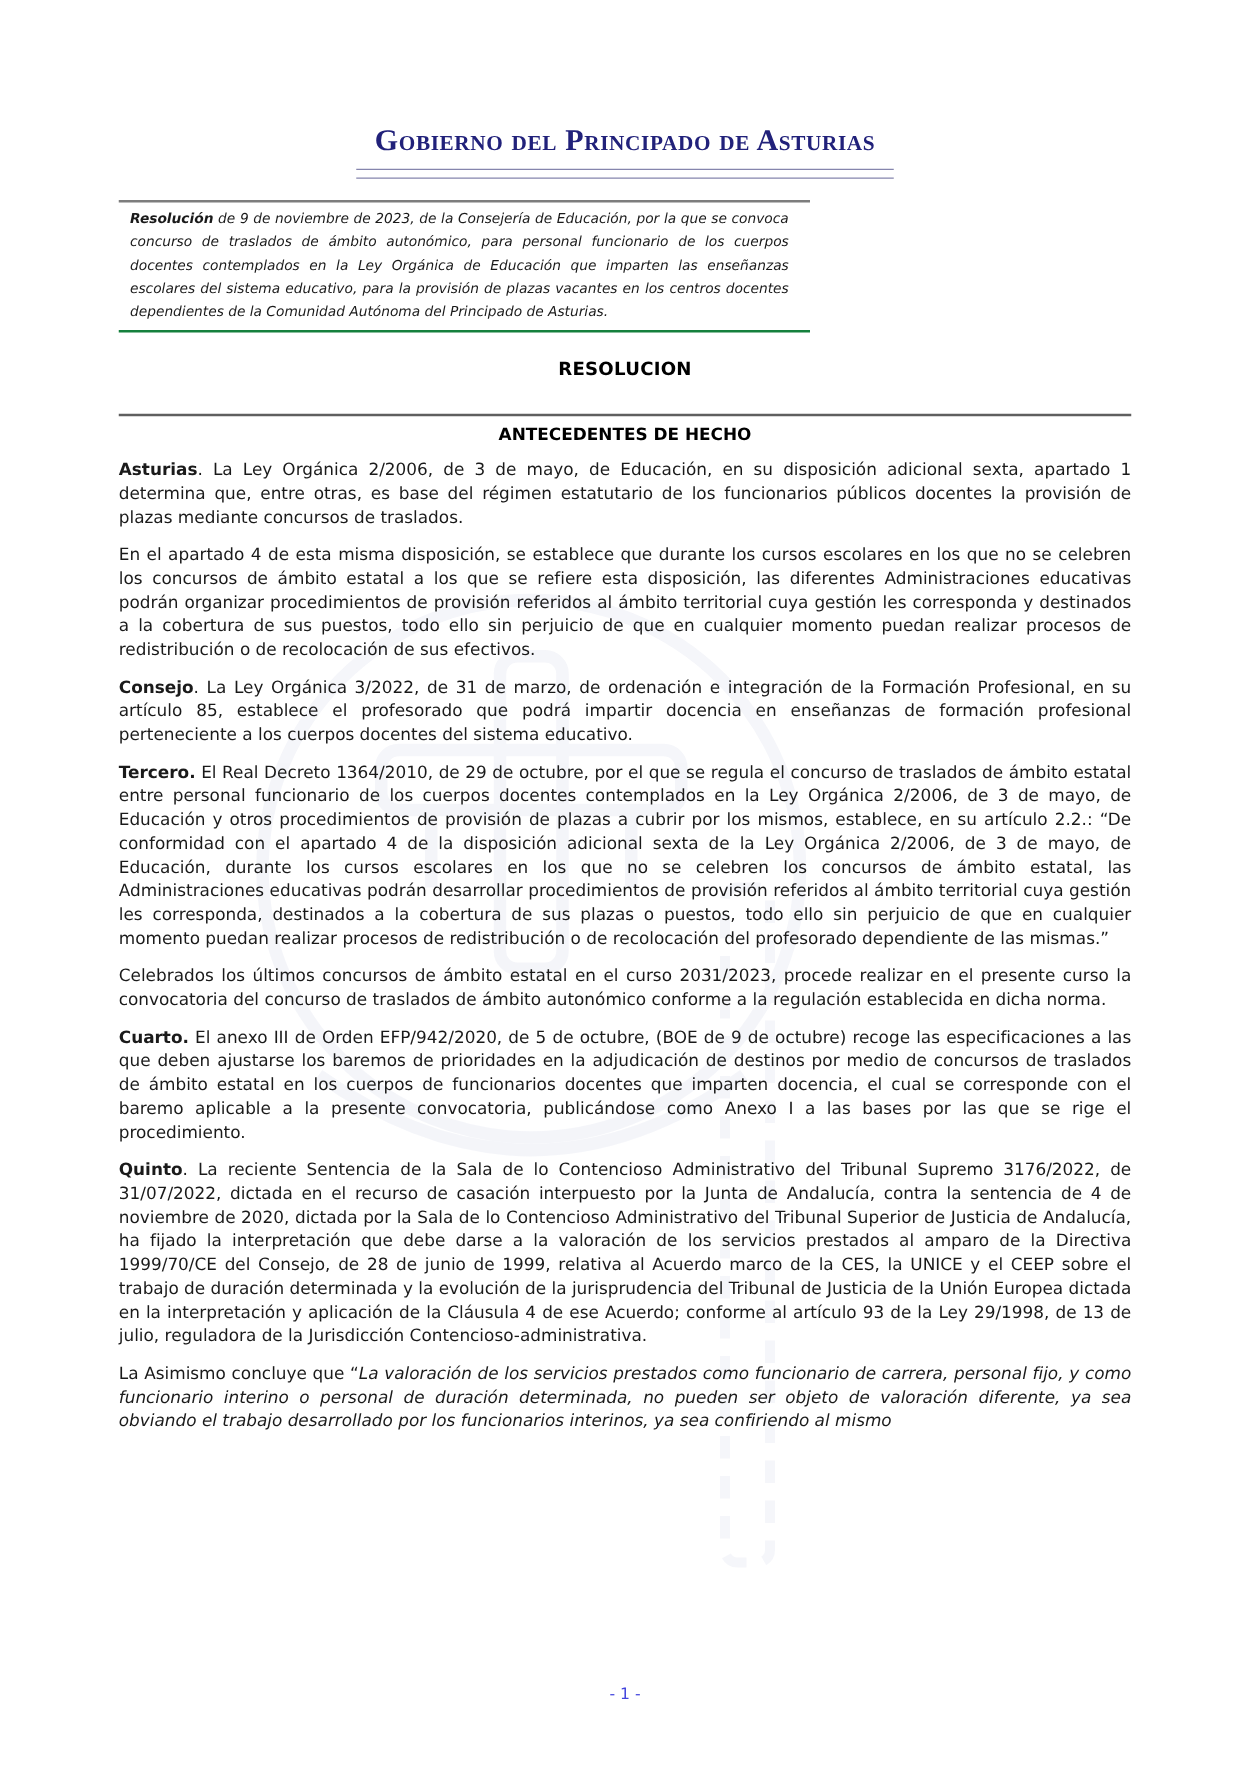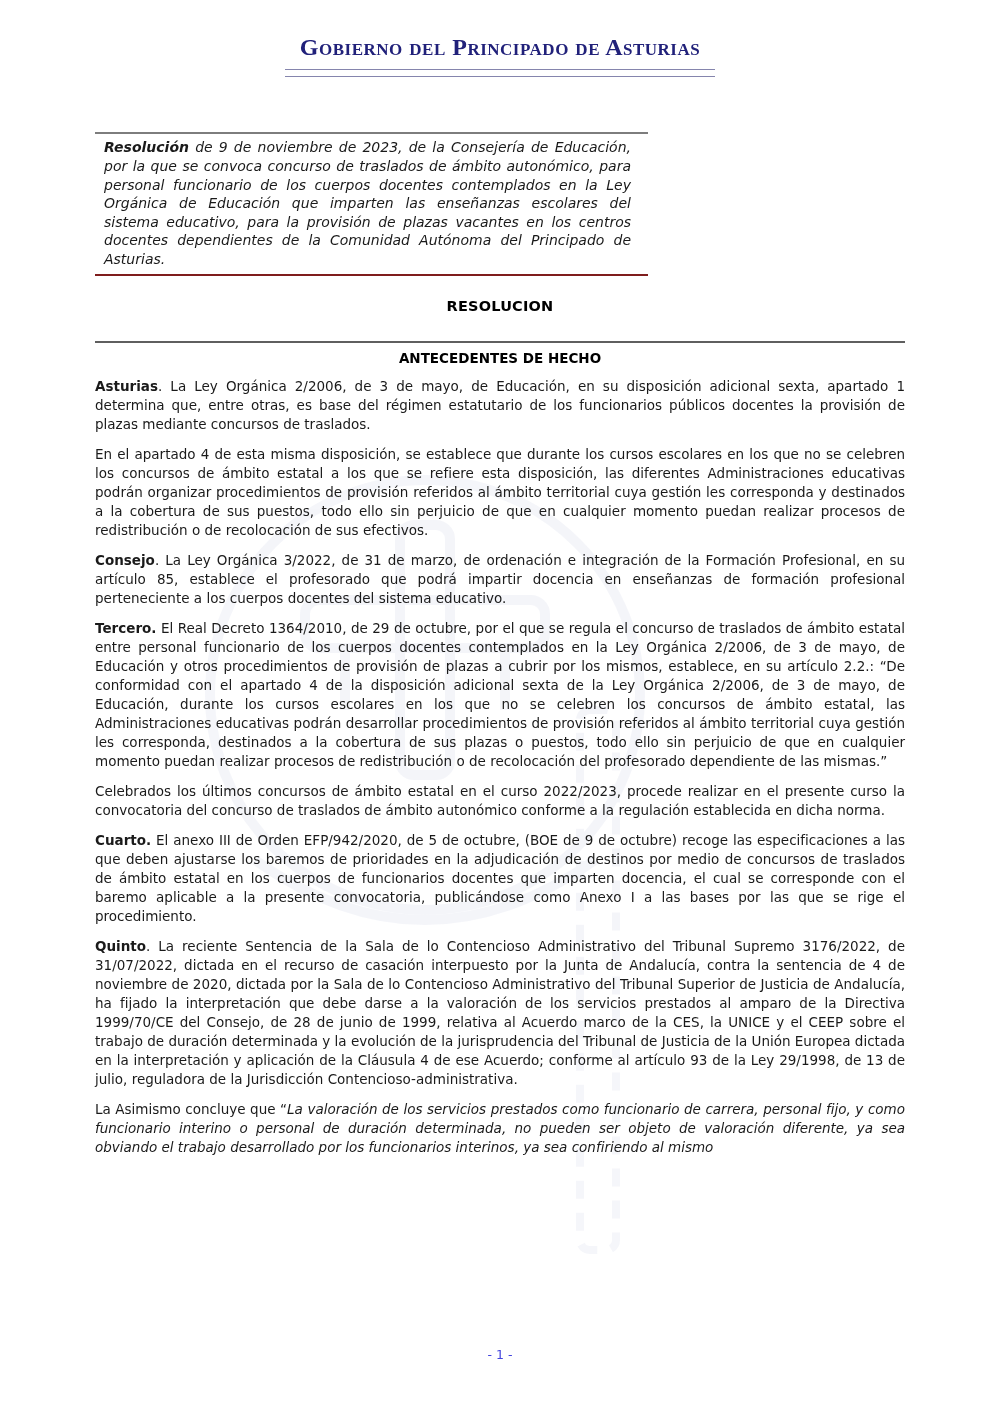--- a/index.html
+++ b/index.html
@@ -7,21 +7,21 @@
     position: relative;
     width: 1000px;
     height: 1414px;
     margin: 0 auto;
     background: #ffffff;
     overflow: hidden;
     font-family: "DejaVu Sans", "Liberation Sans", sans-serif;
     color: #1a1a1a;
   }
   
-  .doc-header { padding-top: 34px; text-align: center; }
+  .doc-header { padding-top: 100px; text-align: center; }
   .gov-title {
     font-family: "Liberation Serif", "DejaVu Serif", serif;
     font-variant: small-caps;
     font-weight: 600;
     font-size: 24px;
     letter-spacing: 0.5px;
     color: #21217a;
     line-height: 1.1;
   }
   .header-rule {
@@ -37,28 +37,28 @@
     font-size: 15.5px;
     letter-spacing: 1.5px;
     color: #21217a;
     margin-top: 5px;
     line-height: 1.2;
   }
   .header-rule.second { margin-top: 6px; }
   
   main { padding: 0 95px; position: relative; z-index: 2; }
   .summary-box {
-    margin-top: 55px;
+    margin-top: 17px;
     width: 553px;
     box-sizing: border-box;
     border-top: 2px solid #7d7d7d;
-    border-bottom: 2px solid #7f1d1d;
+    border-bottom: 2px solid #15803d;
     padding: 4px 17px 5px 9px;
     font-style: italic;
-    font-size: 14px;
+    font-size: 11px;
     line-height: 18.6px;
     text-align: justify;
   }
   .summary-box b { font-style: italic; }
   .h-resolution {
     margin: 22px 0 0 0;
     text-align: center;
     font-size: 14.5px;
     font-weight: bold;
     letter-spacing: 0.2px;
@@ -147,21 +147,21 @@
     <p class="body-para">
       <b>Consejo</b><span>. La Ley Orgánica 3/2022, de 31 de marzo, de ordenación e integración de la Formación Profesional, en su artículo 85, establece el profesorado que podrá impartir docencia en enseñanzas de formación profesional perteneciente a los cuerpos docentes del sistema educativo.</span>
     </p>
 
 
     <p class="body-para">
       <b>Tercero.</b><span> El Real Decreto 1364/2010, de 29 de octubre, por el que se regula el concurso de traslados de ámbito estatal entre personal funcionario de los cuerpos docentes contemplados en la Ley Orgánica 2/2006, de 3 de mayo, de Educación y otros procedimientos de provisión de plazas a cubrir por los mismos, establece, en su artículo 2.2.: “De conformidad con el apartado 4 de la disposición adicional sexta de la Ley Orgánica 2/2006, de 3 de mayo, de Educación, durante los cursos escolares en los que no se celebren los concursos de ámbito estatal, las Administraciones educativas podrán desarrollar procedimientos de provisión referidos al ámbito territorial cuya gestión les corresponda, destinados a la cobertura de sus plazas o puestos, todo ello sin perjuicio de que en cualquier momento puedan realizar procesos de redistribución o de recolocación del profesorado dependiente de las mismas.”</span>
     </p>
 
     <p class="body-para">
-      <span>Celebrados los últimos concursos de ámbito estatal en el curso 2022/2023, procede realizar en el presente curso la convocatoria del concurso de traslados de ámbito autonómico conforme a la regulación establecida en dicha norma.</span>
+      <span>Celebrados los últimos concursos de ámbito estatal en el curso 2031/2023, procede realizar en el presente curso la convocatoria del concurso de traslados de ámbito autonómico conforme a la regulación establecida en dicha norma.</span>
     </p>
 
     <p class="body-para">
       <b>Cuarto.</b><span> El anexo III de Orden EFP/942/2020, de 5 de octubre, (BOE de 9 de octubre) recoge las especificaciones a las que deben ajustarse los baremos de prioridades en la adjudicación de destinos por medio de concursos de traslados de ámbito estatal en los cuerpos de funcionarios docentes que imparten docencia, el cual se corresponde con el baremo aplicable a la presente convocatoria, publicándose como Anexo I a las bases por las que se rige el procedimiento.</span>
     </p>
 
     <p class="body-para">
       <b>Quinto</b><span>. La reciente Sentencia de la Sala de lo Contencioso Administrativo del Tribunal Supremo 3176/2022, de 31/07/2022, dictada en el recurso de casación interpuesto por la Junta de Andalucía, contra la sentencia de 4 de noviembre de 2020, dictada por la Sala de lo Contencioso Administrativo del Tribunal Superior de Justicia de Andalucía, ha fijado la interpretación que debe darse a la valoración de los servicios prestados al amparo de la Directiva 1999/70/CE del Consejo, de 28 de junio de 1999, relativa al Acuerdo marco de la CES, la UNICE y el CEEP sobre el trabajo de duración determinada y la evolución de la jurisprudencia del Tribunal de Justicia de la Unión Europea dictada en la interpretación y aplicación de la Cláusula 4 de ese Acuerdo; conforme al artículo 93 de la Ley 29/1998, de 13 de julio, reguladora de la Jurisdicción Contencioso-administrativa.</span>
     </p>
 

